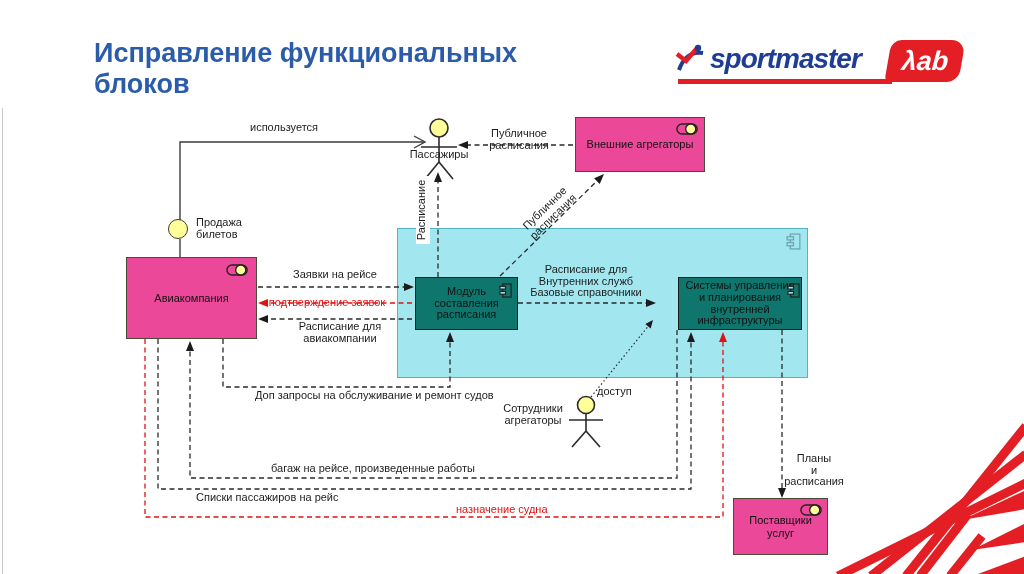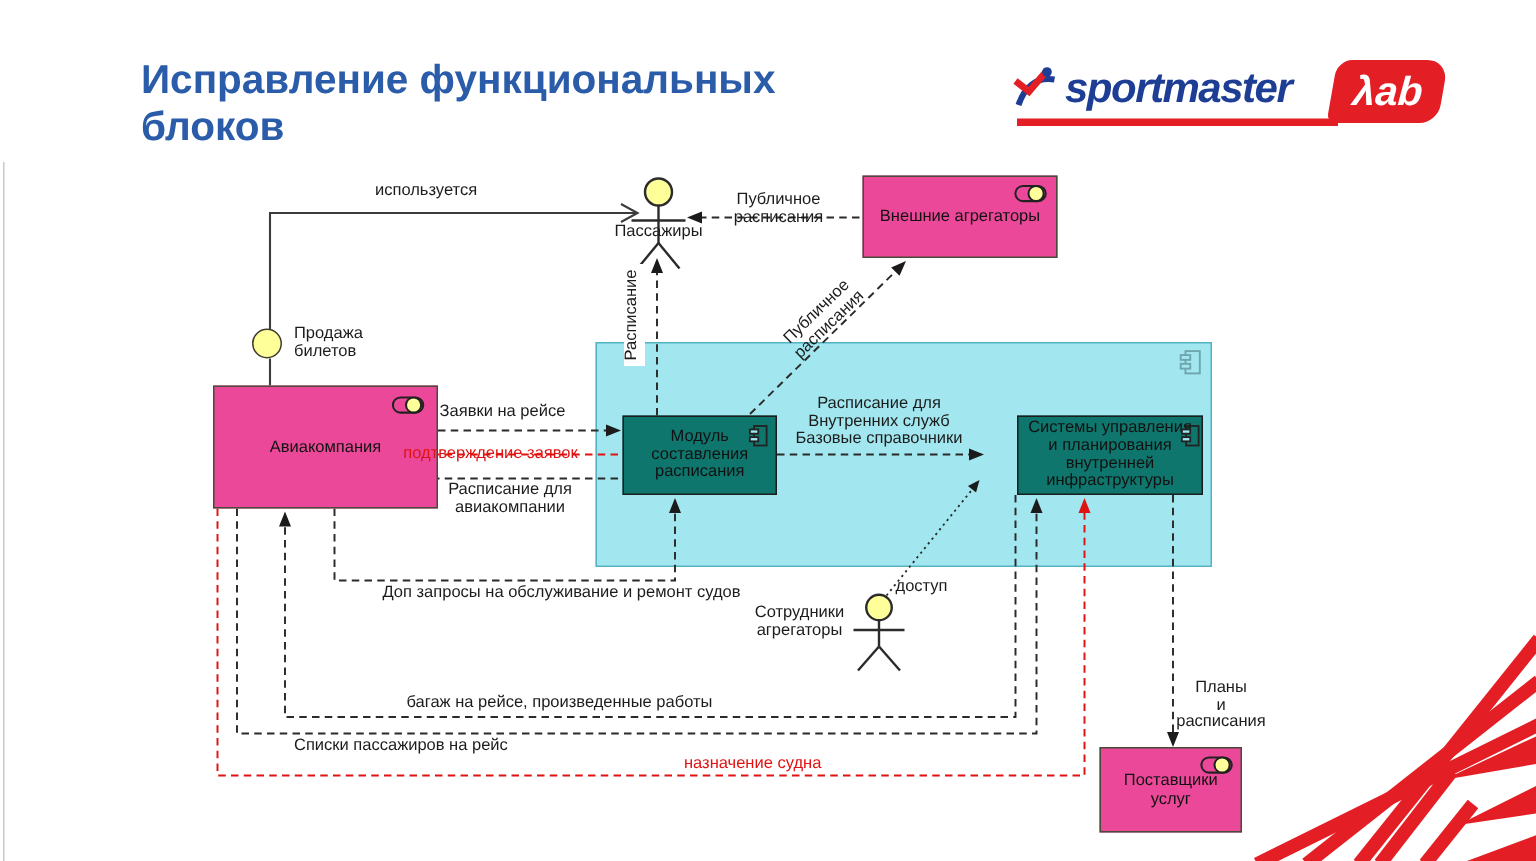--- a/index.html
+++ b/index.html
@@ -134,21 +134,21 @@
   </svg>
 
   <div class="box" style="left:575px;top:117px;width:130px;height:55px;">
     <span>Внешние агрегаторы</span>
     <svg class="icon" style="right:5px;top:4px;" width="23" height="14" viewBox="0 0 25 15">
       <rect x="1" y="2" width="22" height="11" rx="5.5" fill="none" stroke="#222" stroke-width="1.5"></rect>
       <circle cx="16" cy="7.5" r="5.5" fill="#ffff99" stroke="#222" stroke-width="1.5"></circle>
     </svg>
   </div>
 
-  <div class="box" style="left:142px;top:257px;width:150px;height:82px;text-align:center;">
+  <div class="box" style="left:126px;top:257px;width:131px;height:82px;text-align:center;">
     <span>Авиакомпания</span>
     <svg class="icon" style="right:7px;top:5px;" width="23" height="14" viewBox="0 0 25 15">
       <rect x="1" y="2" width="22" height="11" rx="5.5" fill="none" stroke="#222" stroke-width="1.5"></rect>
       <circle cx="16" cy="7.5" r="5.5" fill="#ffff99" stroke="#222" stroke-width="1.5"></circle>
     </svg>
   </div>
 
   <div class="box cyanbox" style="left:415px;top:277px;width:103px;height:53px;">
     <span>Модуль
 составления

